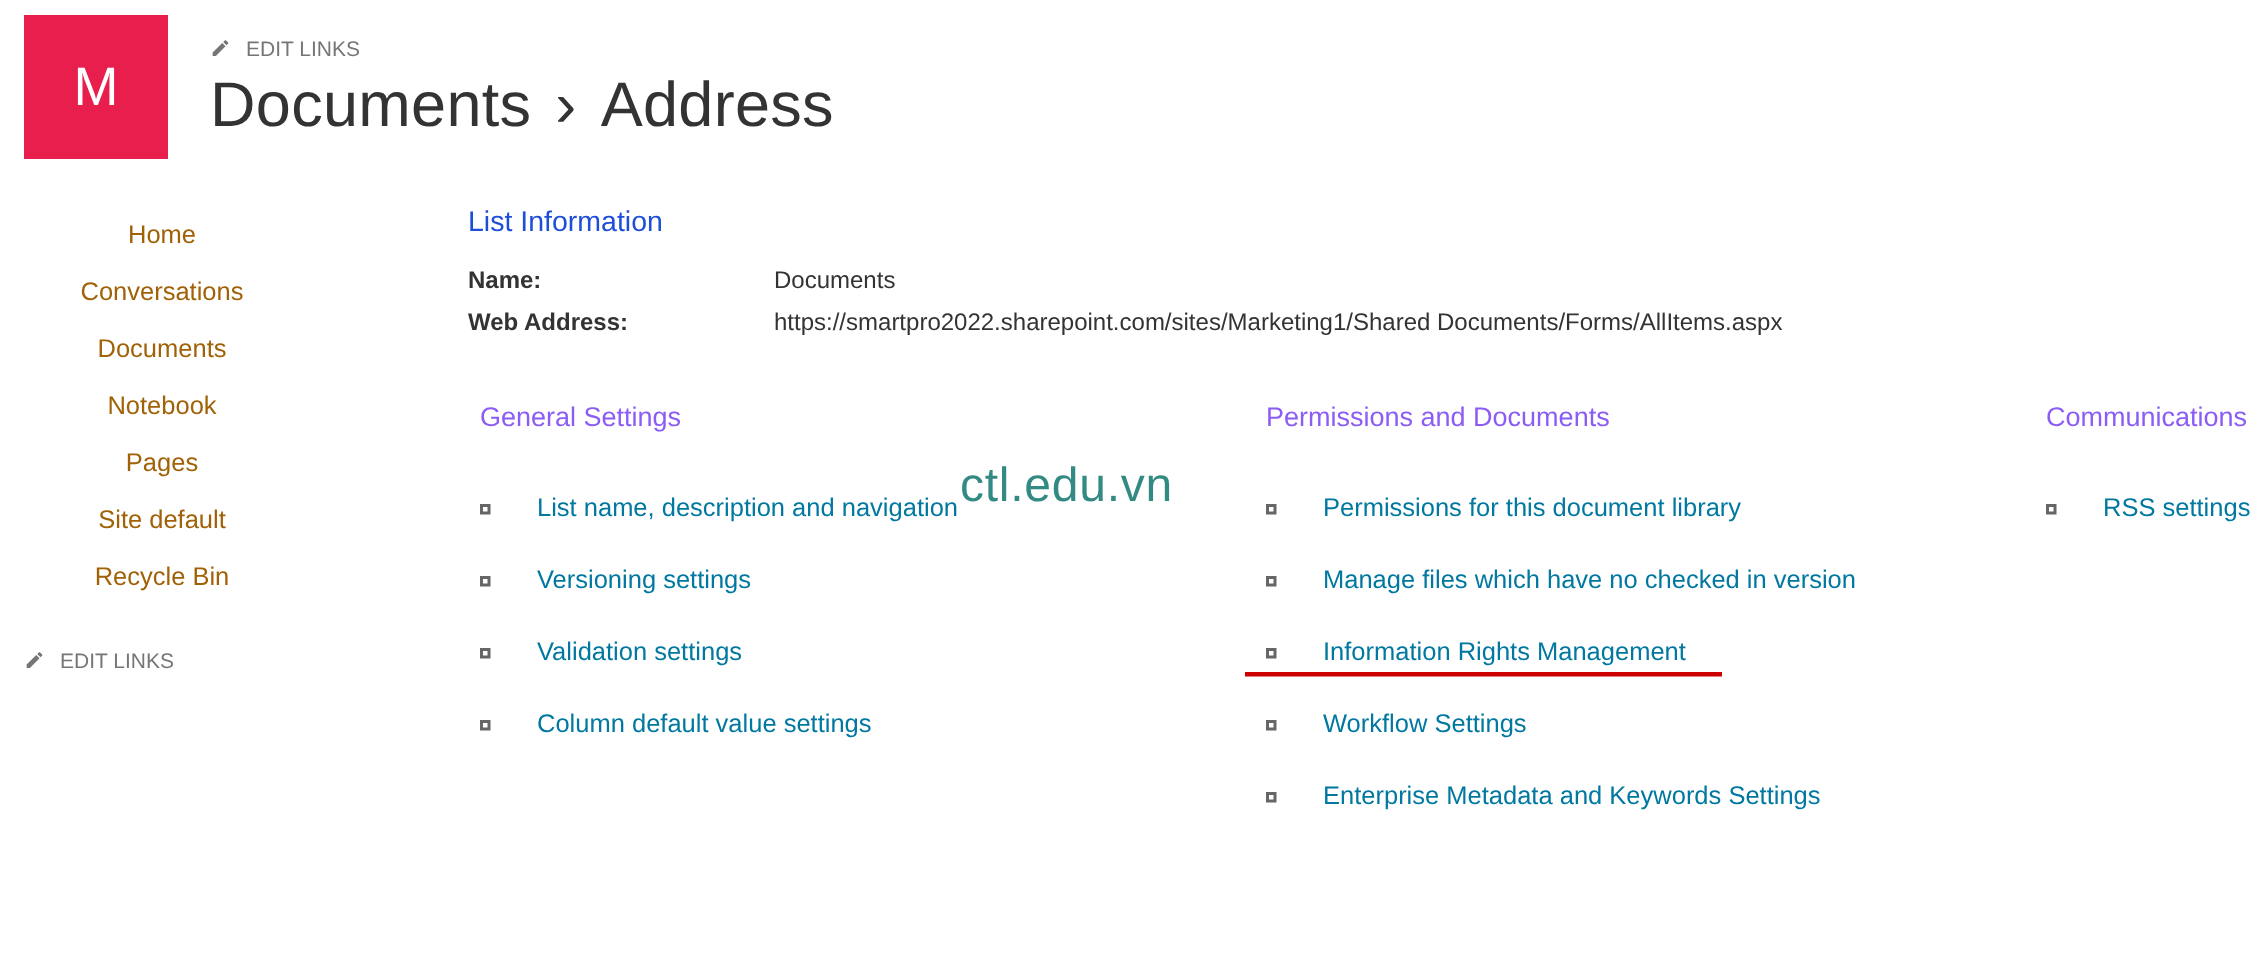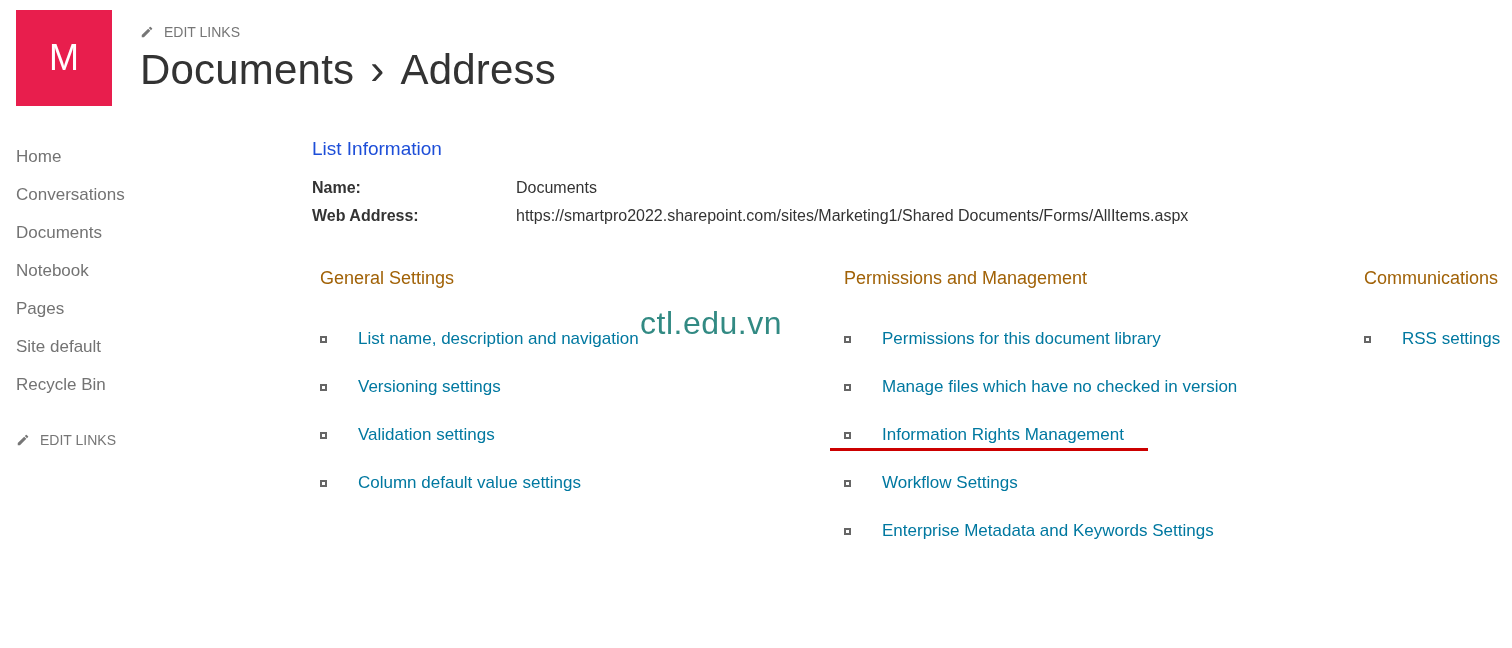--- a/index.html
+++ b/index.html
@@ -59,25 +59,26 @@
       align-items: flex-start;
     }
     .left-nav {
       width: 200px;
       padding: 12px 0 0 16px;
       flex-shrink: 0;
     }
     .nav-item {
       display: block;
       padding: 9px 0;
-      color: #737373;
+      color: #a16207;
       font-size: 17px;
       text-decoration: none;
       cursor: pointer;
       font-weight: 400;
+      text-align: center;
     }
     .edit-links-bottom {
       margin-top: 28px;
       display: inline-flex;
       align-items: center;
       gap: 10px;
       color: #767676;
       font-size: 14px;
       cursor: pointer;
     }
@@ -95,21 +96,21 @@
       display: flex;
       margin-top: 38px;
       gap: 0;
     }
     .col { }
     .col-1 { width: 524px; }
     .col-2 { width: 520px; }
     .col-3 { flex: 1; }
     .col-heading {
       font-size: 18px;
-      color: #a16207;
+      color: #8b5cf6;
       font-weight: 400;
       margin-bottom: 40px;
       padding-left: 8px;
     }
     .link-item {
       display: flex;
       align-items: center;
       gap: 10px;
       margin-bottom: 28px;
       padding-left: 8px;
@@ -216,21 +217,21 @@
             <span class="bullet"></span>
             <a class="link-text">Validation settings</a>
           </div>
         <div class="link-item">
             <span class="bullet"></span>
             <a class="link-text">Column default value settings</a>
           </div>
       </div>
 
       <div class="col col-2">
-        <div class="col-heading">Permissions and Management</div>
+        <div class="col-heading">Permissions and Documents</div>
         <div class="link-item">
             <span class="bullet"></span>
             <a class="link-text">Permissions for this document library</a>
           </div>
         <div class="link-item">
             <span class="bullet"></span>
             <a class="link-text">Manage files which have no checked in version</a>
           </div>
         <div class="link-item highlighted">
           <span class="bullet"></span>

